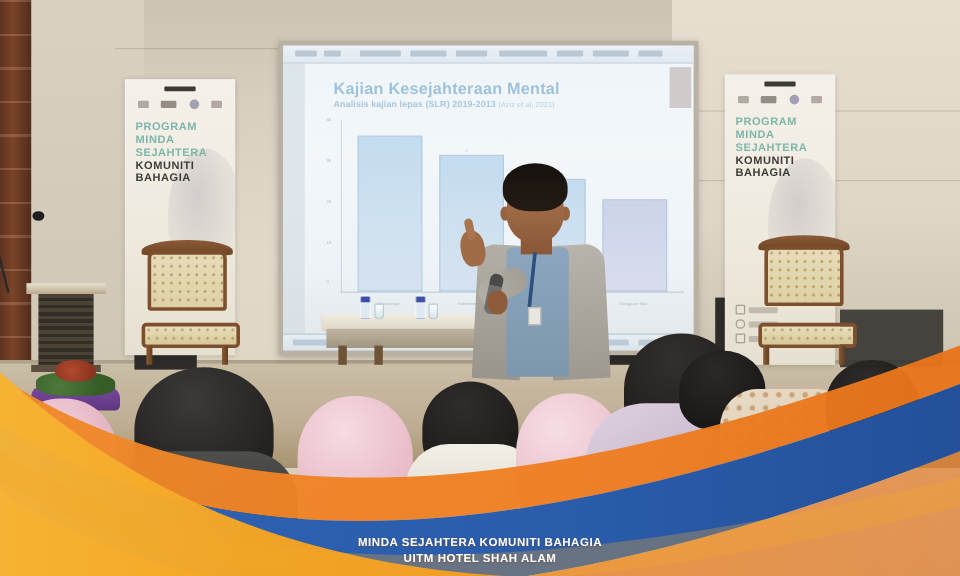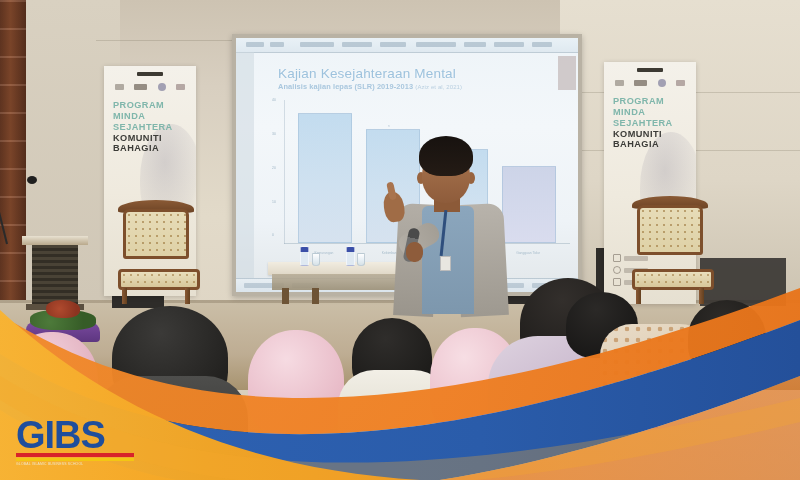--- a/index.html
+++ b/index.html
@@ -84,21 +84,21 @@
     background:linear-gradient(180deg,#e7eef3,#dbe5ec);
     border-top:1px solid rgba(140,160,175,.4);
   }
   .ppt-statusbar span{
     position:absolute;top:4px;height:5px;border-radius:1px;
     background:rgba(120,145,165,.35);
   }
 
   .slide-title{
     position:absolute;left:42px;top:28px;width:280px;
-    color:#9dc2dd;font-size:13.5px;font-weight:400;letter-spacing:.2px;
+    color:#9dc2dd;font-size:13.5px;font-weight:700;letter-spacing:.2px;
     text-shadow:0 0 3px rgba(255,255,255,.8);
     white-space:nowrap;
   }
   .slide-sub{
     position:absolute;left:42px;top:44px;width:290px;
     color:#a9c7de;font-size:7.4px;font-weight:600;letter-spacing:.1px;
     white-space:nowrap;
   }
   .slide-sub .sub-tail{font-weight:400;font-size:6px;color:#b9cfe0;}
 
@@ -524,23 +524,19 @@
 
     <path d="M0,74 C180,186 420,186 800,40 L800,96 C420,244 180,244 0,130 Z" fill="url(#gBlue)"></path>
 
     <path d="M0,130 C180,244 420,244 800,96 L800,200 L0,200 Z" fill="url(#gOrangeTrans)"></path>
 
     <path d="M0,30 C120,140 260,190 420,200 L0,200 Z" fill="url(#gOrangeLight)" opacity="0.97"></path>
 
     <path d="M0,96 C170,200 400,214 800,118 L800,142 C400,238 170,224 0,120 Z" fill="#f6a82c" opacity="0.30"></path>
   </svg>
 
-  <div class="gibs-logo">
-    <div class="gibs-word">GIBS</div>
-    <div class="gibs-rule-red"></div>
-    <div class="gibs-rule-yellow"></div>
-    <div class="gibs-tag">GLOBAL ISLAMIC BUSINESS SCHOOL</div>
-  </div>
 
   <div class="caption">
+    <div>MINDA SEJAHTERA KOMUNITI BAHAGIA</div>
+    <div>UITM HOTEL SHAH ALAM</div>
   </div>
 
 </div>
 
 </body></html>

